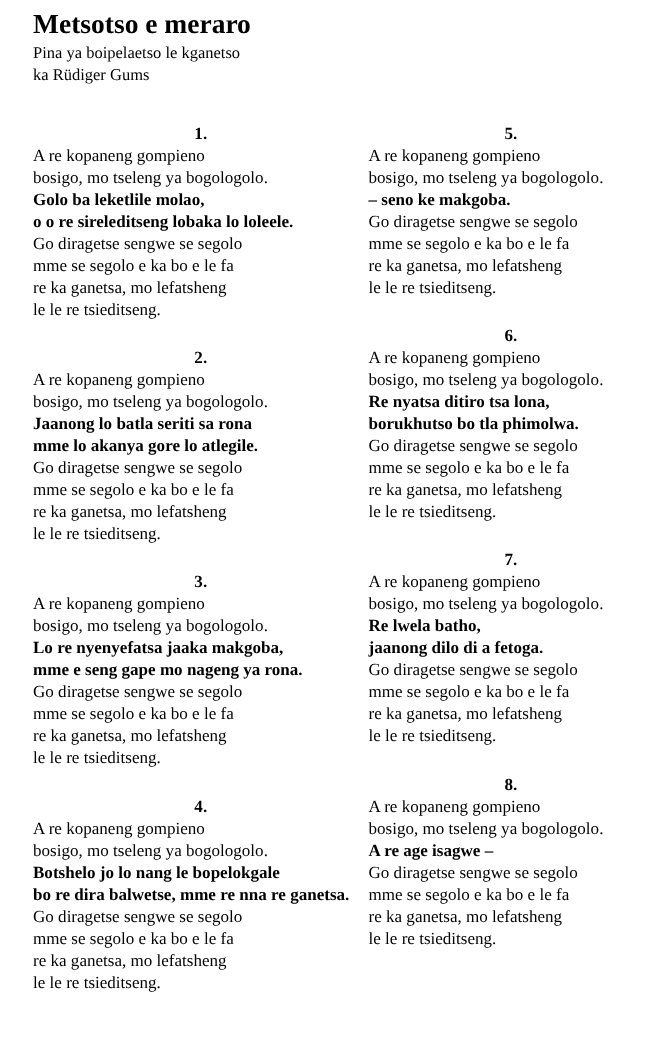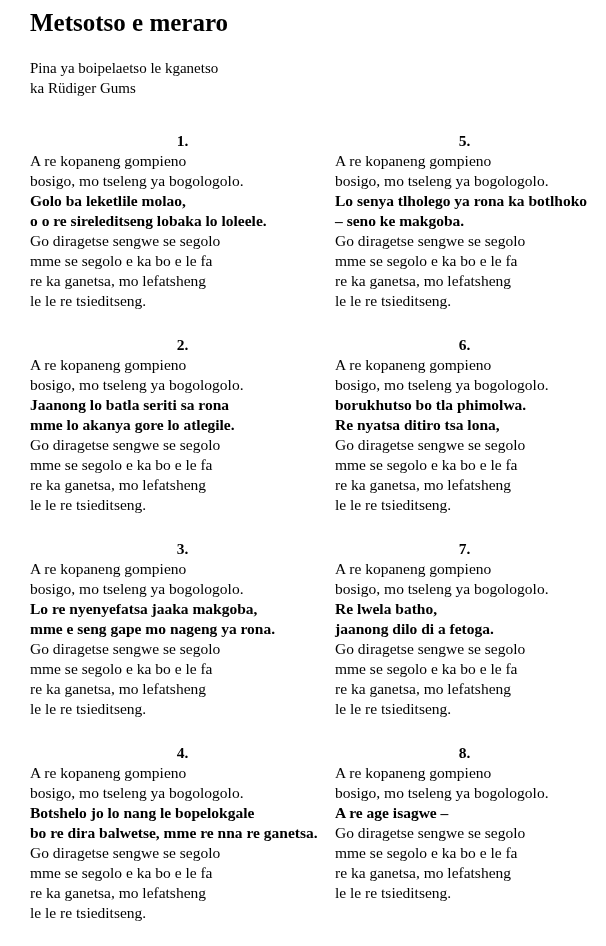--- a/index.html
+++ b/index.html
@@ -25,21 +25,21 @@
     font-size: 25px;
     font-weight: bold;
     line-height: 30px;
     margin: 0;
   }
   .page-subtitle,
   .page-author {
     font-size: 15px;
     line-height: 20px;
   }
-  .page-subtitle { margin-top: 20px; }
+  .page-subtitle { margin-top: 1px; }
   .columns {
     margin-top: 33px;
     display: grid;
     grid-template-columns: 305px 1fr;
   }
   .verse {
     margin: 0 0 24px 0;
   }
   .verse-number {
     text-align: center;
@@ -121,36 +121,35 @@
             <div class="line">le le re tsieditseng.</div>
           </div>
   </div>
 </div>
     <div>
   <div class="verse">
     <div class="verse-number">5.</div>
     <div>
             <div class="line">A re kopaneng gompieno</div>
             <div class="line">bosigo, mo tseleng ya bogologolo.</div>
-            <div class="line bold">Lo senya tlholego ya rona ka botlhoko</div>
             <div class="line bold">– seno ke makgoba.</div>
             <div class="line">Go diragetse sengwe se segolo</div>
             <div class="line">mme se segolo e ka bo e le fa</div>
             <div class="line">re ka ganetsa, mo lefatsheng</div>
             <div class="line">le le re tsieditseng.</div>
           </div>
   </div>
 
   <div class="verse">
     <div class="verse-number">6.</div>
     <div>
             <div class="line">A re kopaneng gompieno</div>
             <div class="line">bosigo, mo tseleng ya bogologolo.</div>
+            <div class="line bold">Re nyatsa ditiro tsa lona,</div>
             <div class="line bold">borukhutso bo tla phimolwa.</div>
-            <div class="line bold">Re nyatsa ditiro tsa lona,</div>
             <div class="line">Go diragetse sengwe se segolo</div>
             <div class="line">mme se segolo e ka bo e le fa</div>
             <div class="line">re ka ganetsa, mo lefatsheng</div>
             <div class="line">le le re tsieditseng.</div>
           </div>
   </div>
 
   <div class="verse">
     <div class="verse-number">7.</div>
     <div>

